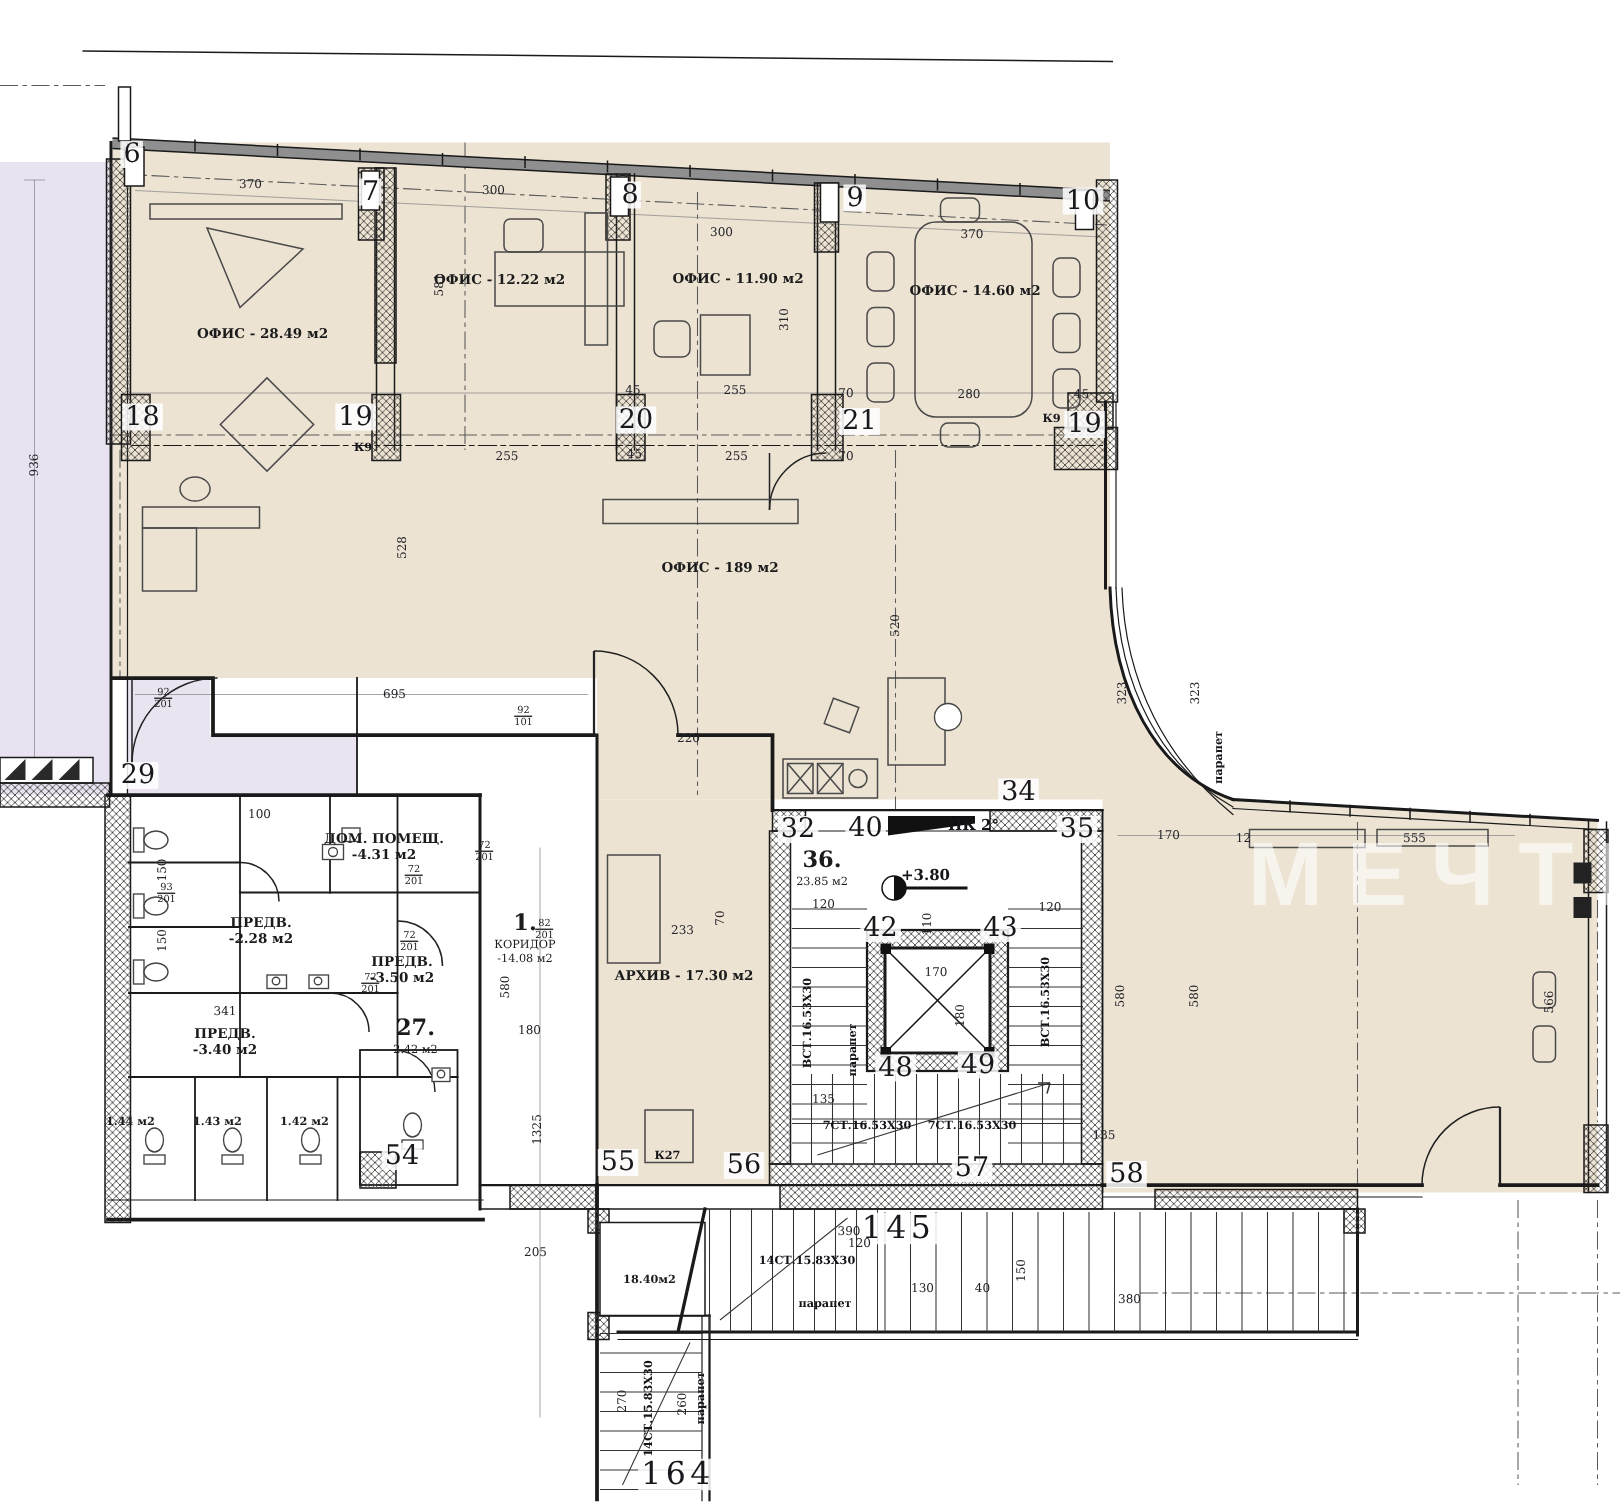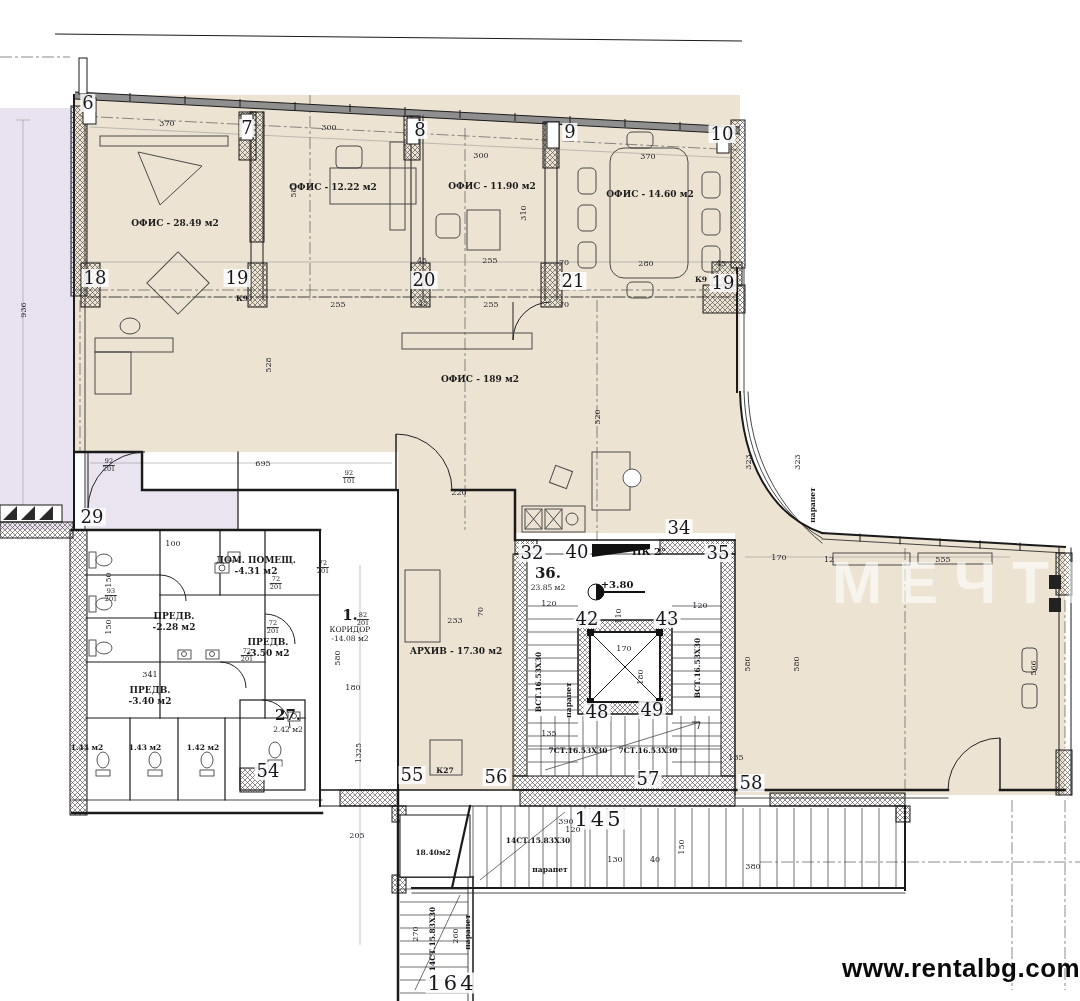--- a/index.html
+++ b/index.html
@@ -345,21 +345,21 @@
         <span class="l2">-3.50 м2</span>
       </div>
       <div class="lbl room" style="left: 150px; top: 696px;">
         <span class="l1">ПРЕДВ.</span>
         <span class="l2">-3.40 м2</span>
       </div>
       <div class="lbl room big" style="left: 548px; top: 578px;">
         <span class="l1">36.</span>
         <span class="l2">23.85 м2</span>
       </div>
-      <div class="lbl room big" style="left: 277px; top: 720px; margin-left: 11px;">
+      <div class="lbl room big" style="left: 277px; top: 690px;">
         <span class="l1">27.</span>
         <span class="l2">2.42 м2</span>
       </div>
       <div class="lbl room small" style="left: 433px; top: 853px;">
         <span class="l1">18.40м2</span>
       </div>
       <div class="lbl room small" style="left: 87px; top: 748px;">
         <span class="l1">1.44 м2</span>
       </div>
       <div class="lbl room small" style="left: 145px; top: 748px;">
@@ -490,14 +490,13 @@
         <span class="n">92</span>
         <span class="s">101</span>
       </div>
       <div class="lbl door-tag" style="left: 300px; top: 568px;">
         <span class="n">72</span>
         <span class="s">201</span>
       </div>
     </div>
 
 <div class="wm" style="left:832px;top:548px;letter-spacing:16px;font-size:60px;">МЕЧТИ</div>
-<div class="url">www.rentalbg.com</div>
 </div>
 
 </body></html>

